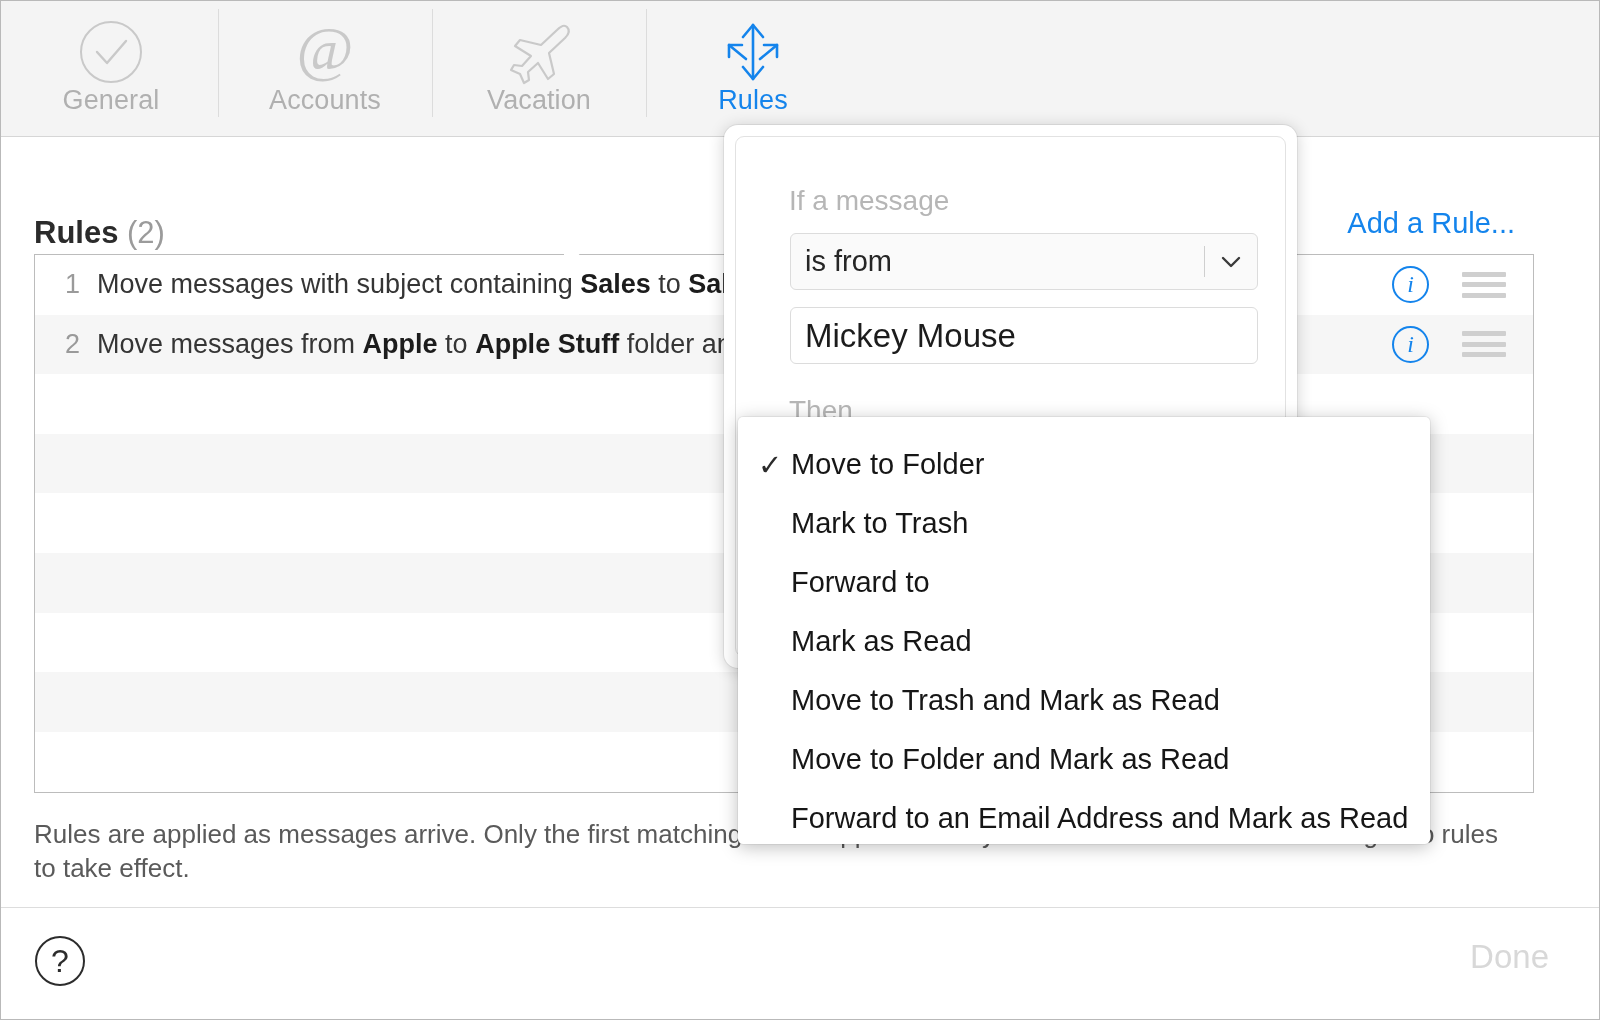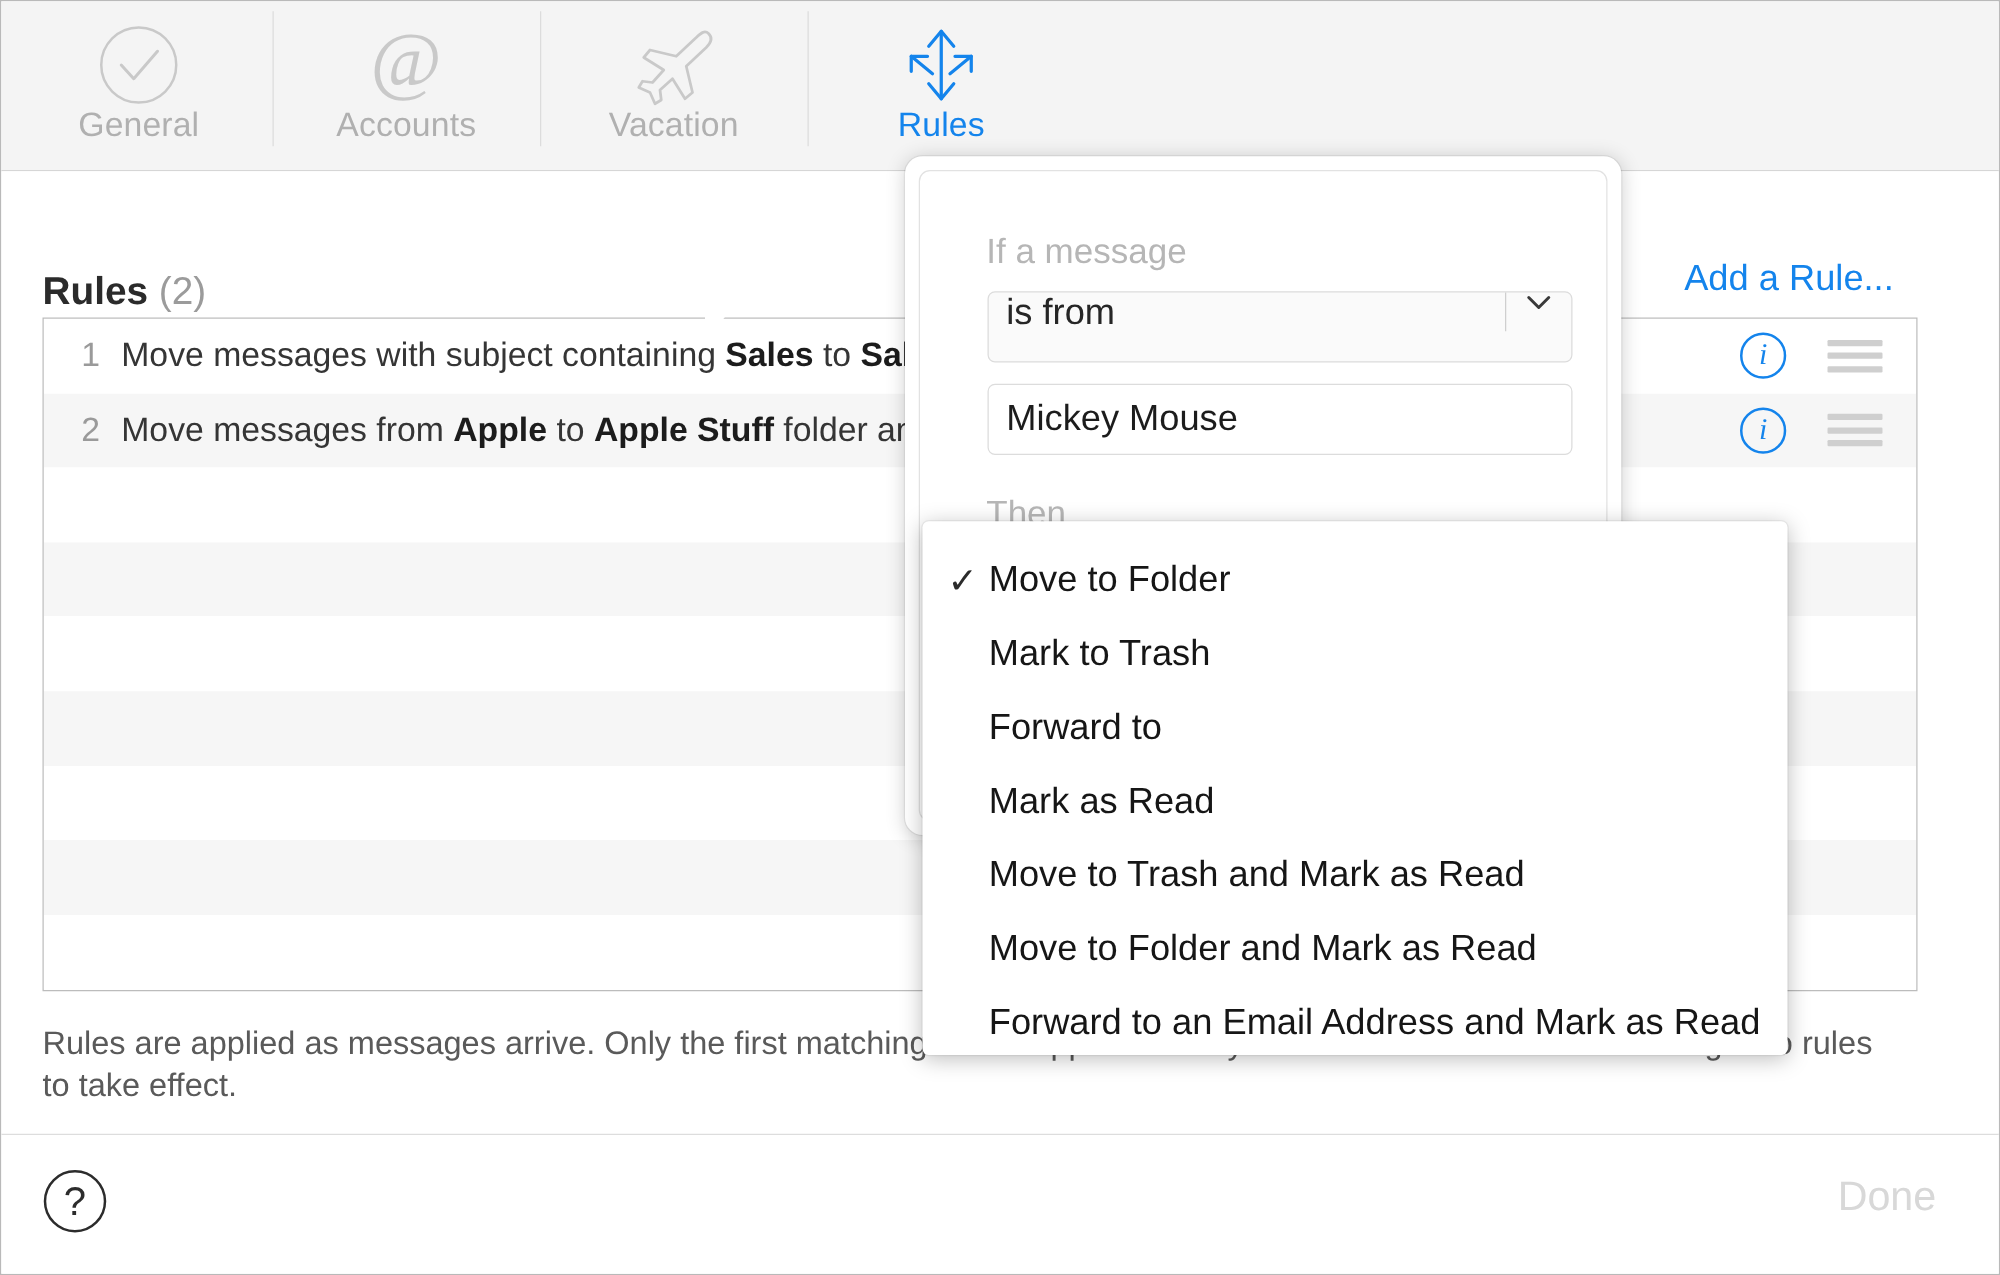--- a/index.html
+++ b/index.html
@@ -248,21 +248,21 @@
 
   .pop-select {
     position: absolute;
     left: 54px; top: 96px;
     width: 468px; height: 57px;
     background: #fafafa;
     border: 1px solid #dcdcdc;
     border-radius: 6px;
     box-sizing: border-box;
     display: flex;
-    align-items: flex-start;
+    align-items: center;
     cursor: default;
   }
   .pop-select .sel-text {
     flex: 1;
     padding-left: 14px;
     font-size: 29px;
     color: #262626;
   }
   .pop-select .sel-sep {
     width: 1px;
@@ -283,21 +283,21 @@
     background: #ffffff;
     border: 1px solid #dcdcdc;
     border-radius: 6px;
     box-sizing: border-box;
     display: flex;
     align-items: center;
     cursor: text;
   }
   .pop-input .inp-text {
     padding-left: 14px;
-    font-size: 29px;
+    font-size: 33px;
     color: #1c1c1c;
   }
 
   
   .dropdown {
     position: absolute;
     left: 737px; top: 416px;
     width: 692px;
     height: 427px;
     background: #ffffff;

